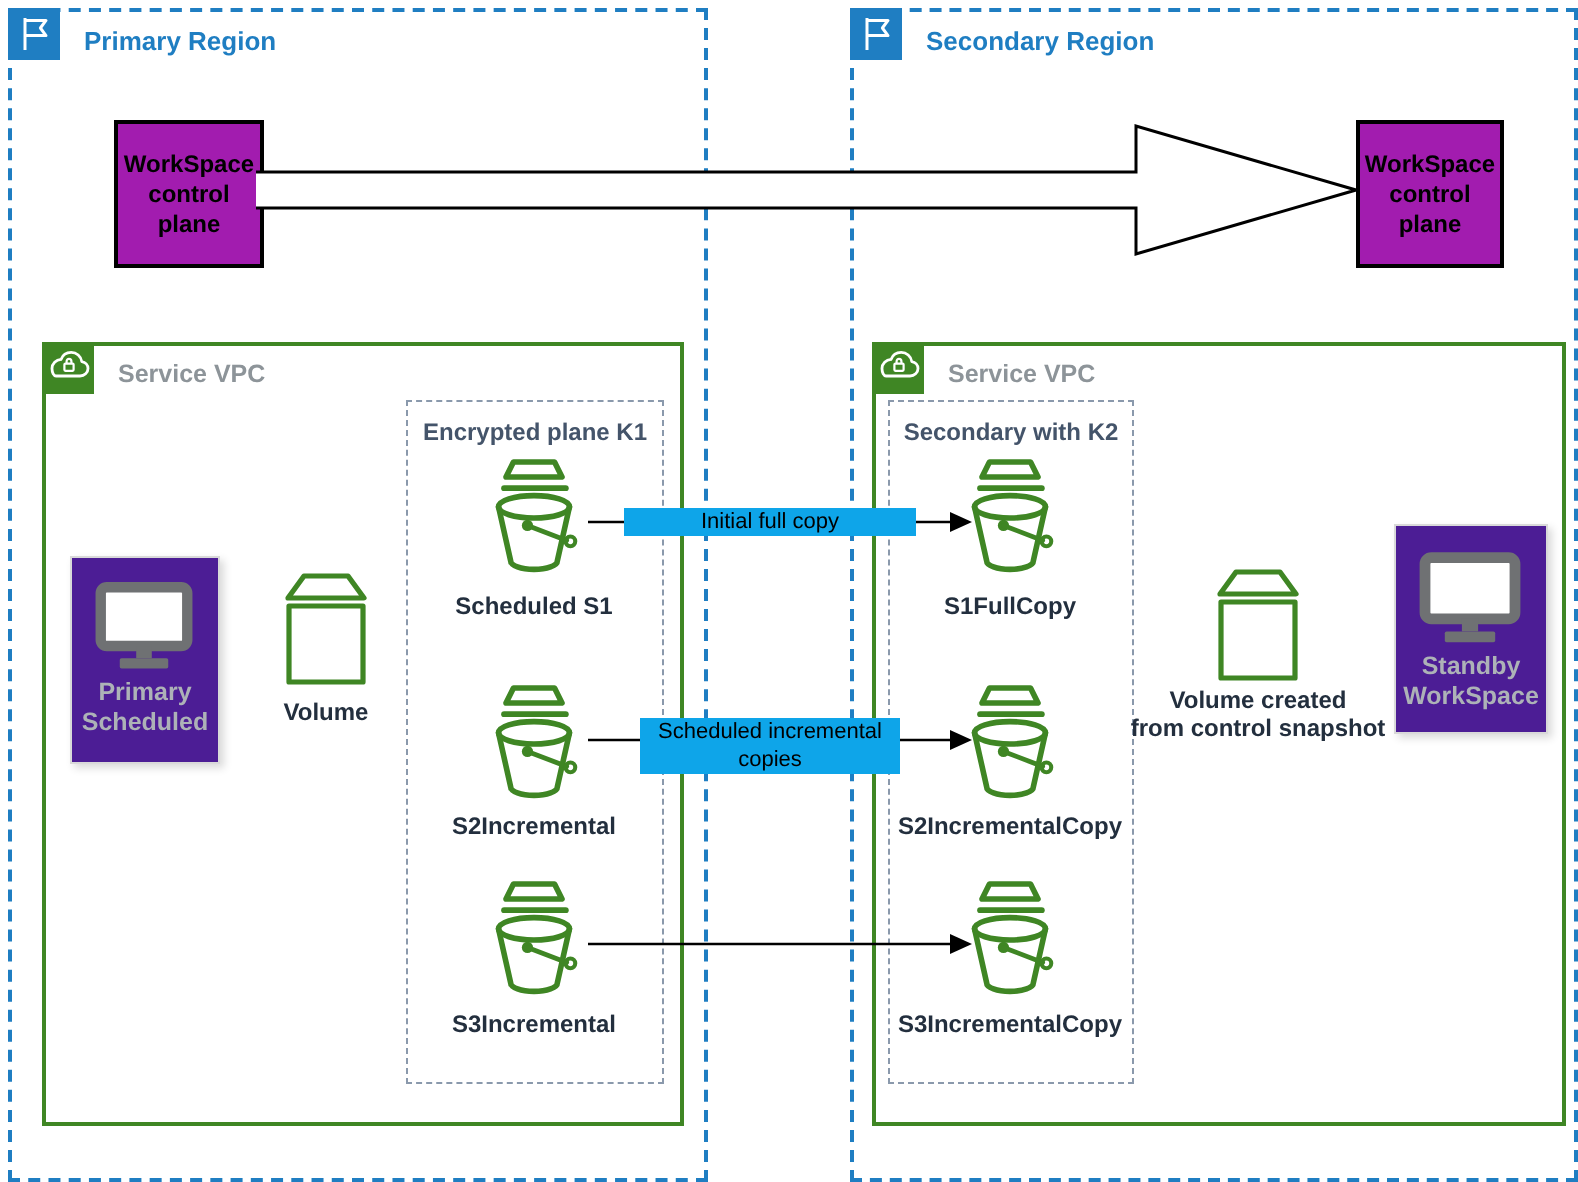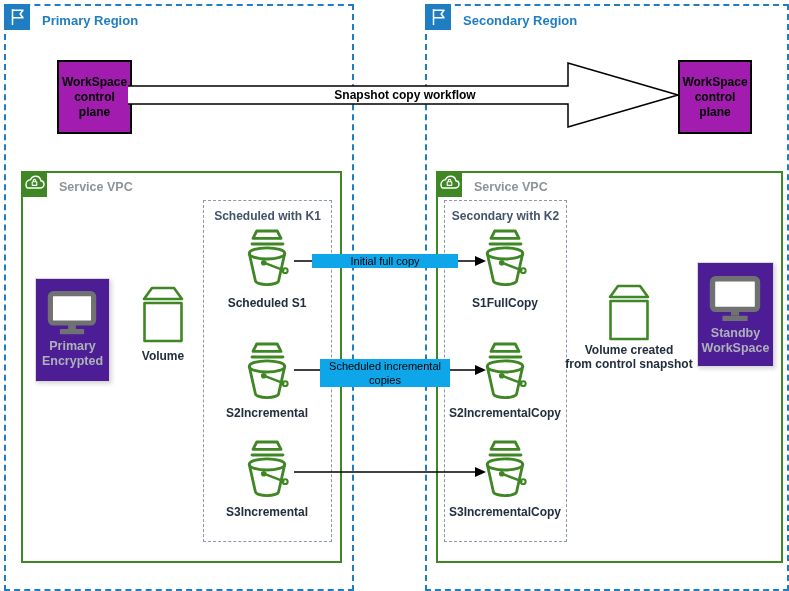--- a/index.html
+++ b/index.html
@@ -98,37 +98,36 @@
   <div class="abs vpc" style="left:436px;top:171px;width:343px;height:388px;">
     <div class="abs vpc-icon">
       <svg width="26" height="26" viewBox="0 0 26 26">
           <use href="#cloudlock"></use>
         </svg>
     </div>
     <div class="abs vpc-title">Service VPC</div>
   </div>
 
   <div class="abs encbox" style="left:203px;top:200px;width:127px;height:340px;">
-    <div class="abs enc-title">Scheduled with K1</div>
+    <div class="abs enc-title">Encrypted plane K1</div>
   </div>
   <div class="abs encbox" style="left:444px;top:200px;width:121px;height:340px;">
     <div class="abs enc-title">Secondary with K2</div>
   </div>
 
   <div class="abs cpbox" style="left:57px;top:60px;width:71px;height:70px;">
     <span>WorkSpace control plane</span>
   </div>
   <div class="abs cpbox" style="left:678px;top:60px;width:70px;height:70px;">
     <span>WorkSpace control plane</span>
   </div>
 
   <svg class="abs" style="left:128px;top:58px;" width="552" height="76" viewBox="0 0 552 76">
     <path d="M0 28 H440 V5 L550 37 L440 69 V46 H0" fill="#ffffff" stroke="#000000" stroke-width="1.5"></path>
   </svg>
-  <div class="abs wf-label" style="left:280px;top:88px;width:250px;">Snapshot copy workflow</div>
 
   <svg class="abs" style="left:239px;top:226px;" width="56" height="66" viewBox="0 0 60 66">
       <use href="#bucket"></use>
     </svg>
   <div class="abs node-label" style="left:197px;top:296px;width:140px;">Scheduled S1</div>
 
   <svg class="abs" style="left:239px;top:339px;" width="56" height="66" viewBox="0 0 60 66">
       <use href="#bucket"></use>
     </svg>
   <div class="abs node-label" style="left:197px;top:406px;width:140px;">S2Incremental</div>
@@ -167,21 +166,21 @@
 
   <svg class="abs" style="left:294px;top:464px;" width="192" height="16" viewBox="0 0 192 16">
     <line x1="0" y1="8" x2="182" y2="8" stroke="#000" stroke-width="1.3"></line>
     <polygon points="181,3 192,8 181,13" fill="#000"></polygon>
   </svg>
 
   <div class="abs wcard" style="left:35px;top:278px;width:73px;height:102px;">
     <svg class="abs" style="left:10px;top:12px;" width="52" height="45" viewBox="0 0 60 52">
         <use href="#monitor"></use>
       </svg>
-    <div class="abs wcard-label" style="top:60px;">Primary Encrypted</div>
+    <div class="abs wcard-label" style="top:60px;">Primary Scheduled</div>
   </div>
 
   <div class="abs wcard" style="left:697px;top:262px;width:75px;height:103px;">
     <svg class="abs" style="left:10px;top:13px;" width="54" height="47" viewBox="0 0 60 52">
         <use href="#monitor"></use>
       </svg>
     <div class="abs wcard-label" style="top:63px;">Standby WorkSpace</div>
   </div>
 
   <svg class="abs" style="left:137px;top:286px;" width="52" height="58" viewBox="0 0 52 58">

